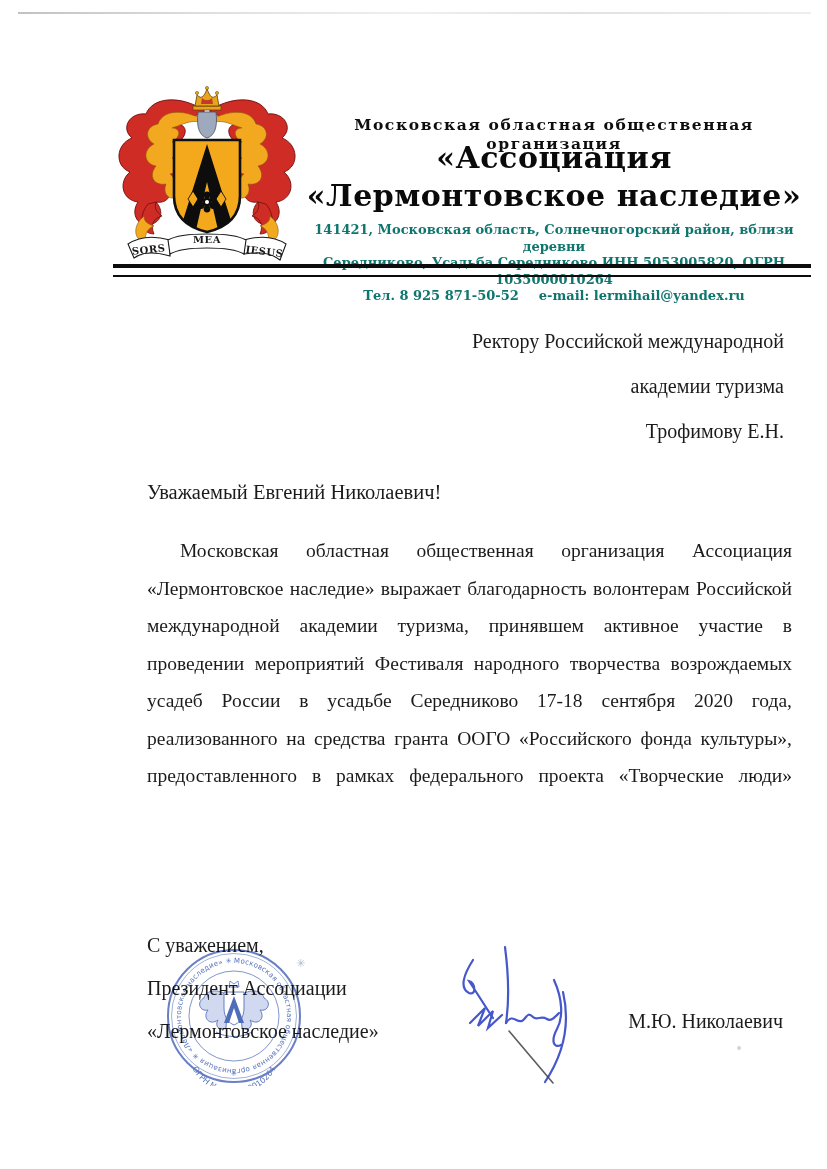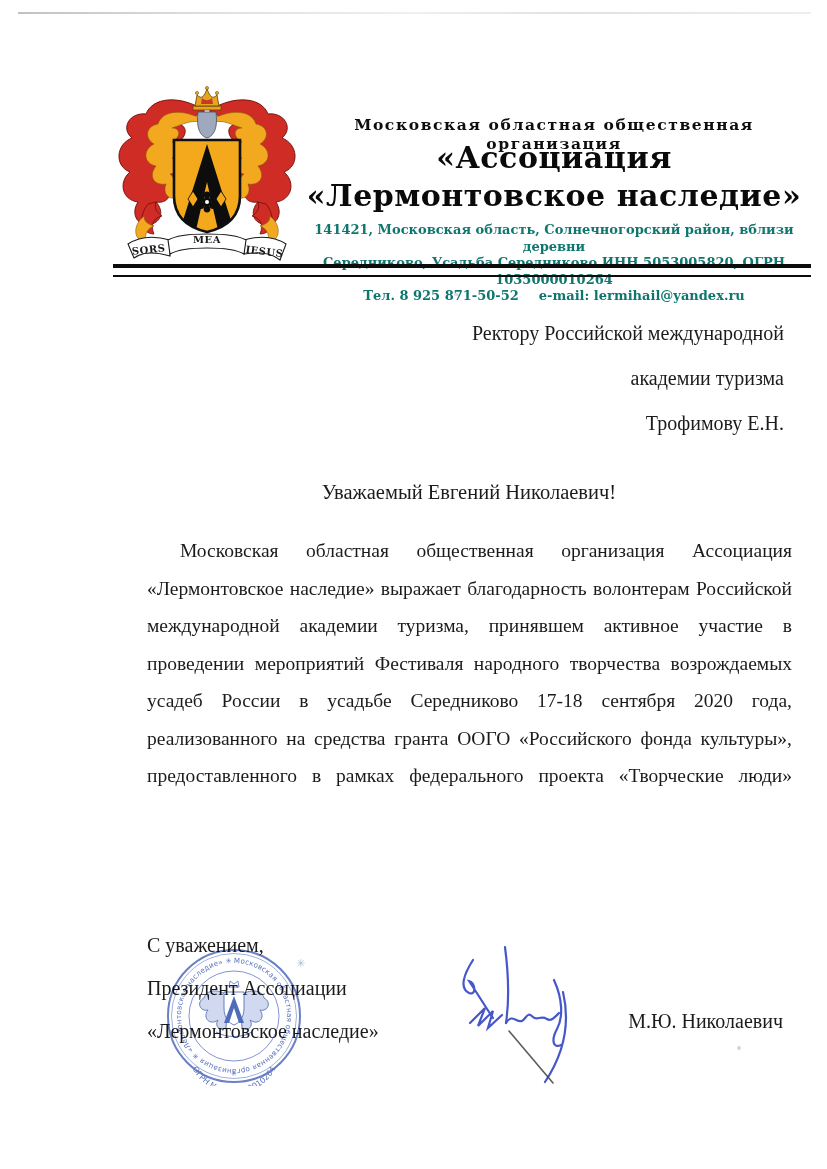--- a/index.html
+++ b/index.html
@@ -22,24 +22,24 @@
   .org-line{top:100px;font-family:"DejaVu Serif",serif;font-weight:700;font-size:15.5px;letter-spacing:1.6px;color:#0e0e0e;}
   .title1{top:125px;font-family:"DejaVu Serif",serif;font-weight:700;font-size:30px;letter-spacing:.5px;color:#0a0a0a;}
   .title2{top:163px;font-family:"DejaVu Serif",serif;font-weight:700;font-size:30px;letter-spacing:.5px;color:#0a0a0a;}
   .addr{top:207px;font-family:"DejaVu Serif",serif;font-weight:700;font-size:13px;line-height:16.5px;color:#0f766e;}
   .gap{display:inline-block;width:20px;}
 
   .divider{left:113px;right:16px;top:264px;height:7px;
     border-top:4px solid #0c0c0c;border-bottom:2px solid #0c0c0c;}
 
   
-  .recipient{right:43px;top:311px;text-align:right;font-size:20px;line-height:45px;margin-left:32px;}
+  .recipient{right:43px;top:319px;text-align:right;font-size:20px;line-height:45px;margin-left:32px;}
 
   
-  .salutation{left:147px;right:36px;top:481px;text-align:center;font-size:20.5px;}
+  .salutation{left:147px;right:36px;top:481px;text-align:left;font-size:20.5px;}
 
   
   .body{left:147px;right:35px;top:532px;}
   .body-line{font-size:19.5px;height:37.5px;line-height:37.5px;
     text-align:justify;text-align-last:justify;overflow:hidden;}
   .body-line.first{padding-left:33px;}
   .body-line.last{text-align-last:left;}
 
   
   .closing{left:147px;top:924px;font-size:20px;line-height:43px;font-family:Liberation Serif, serif;}

